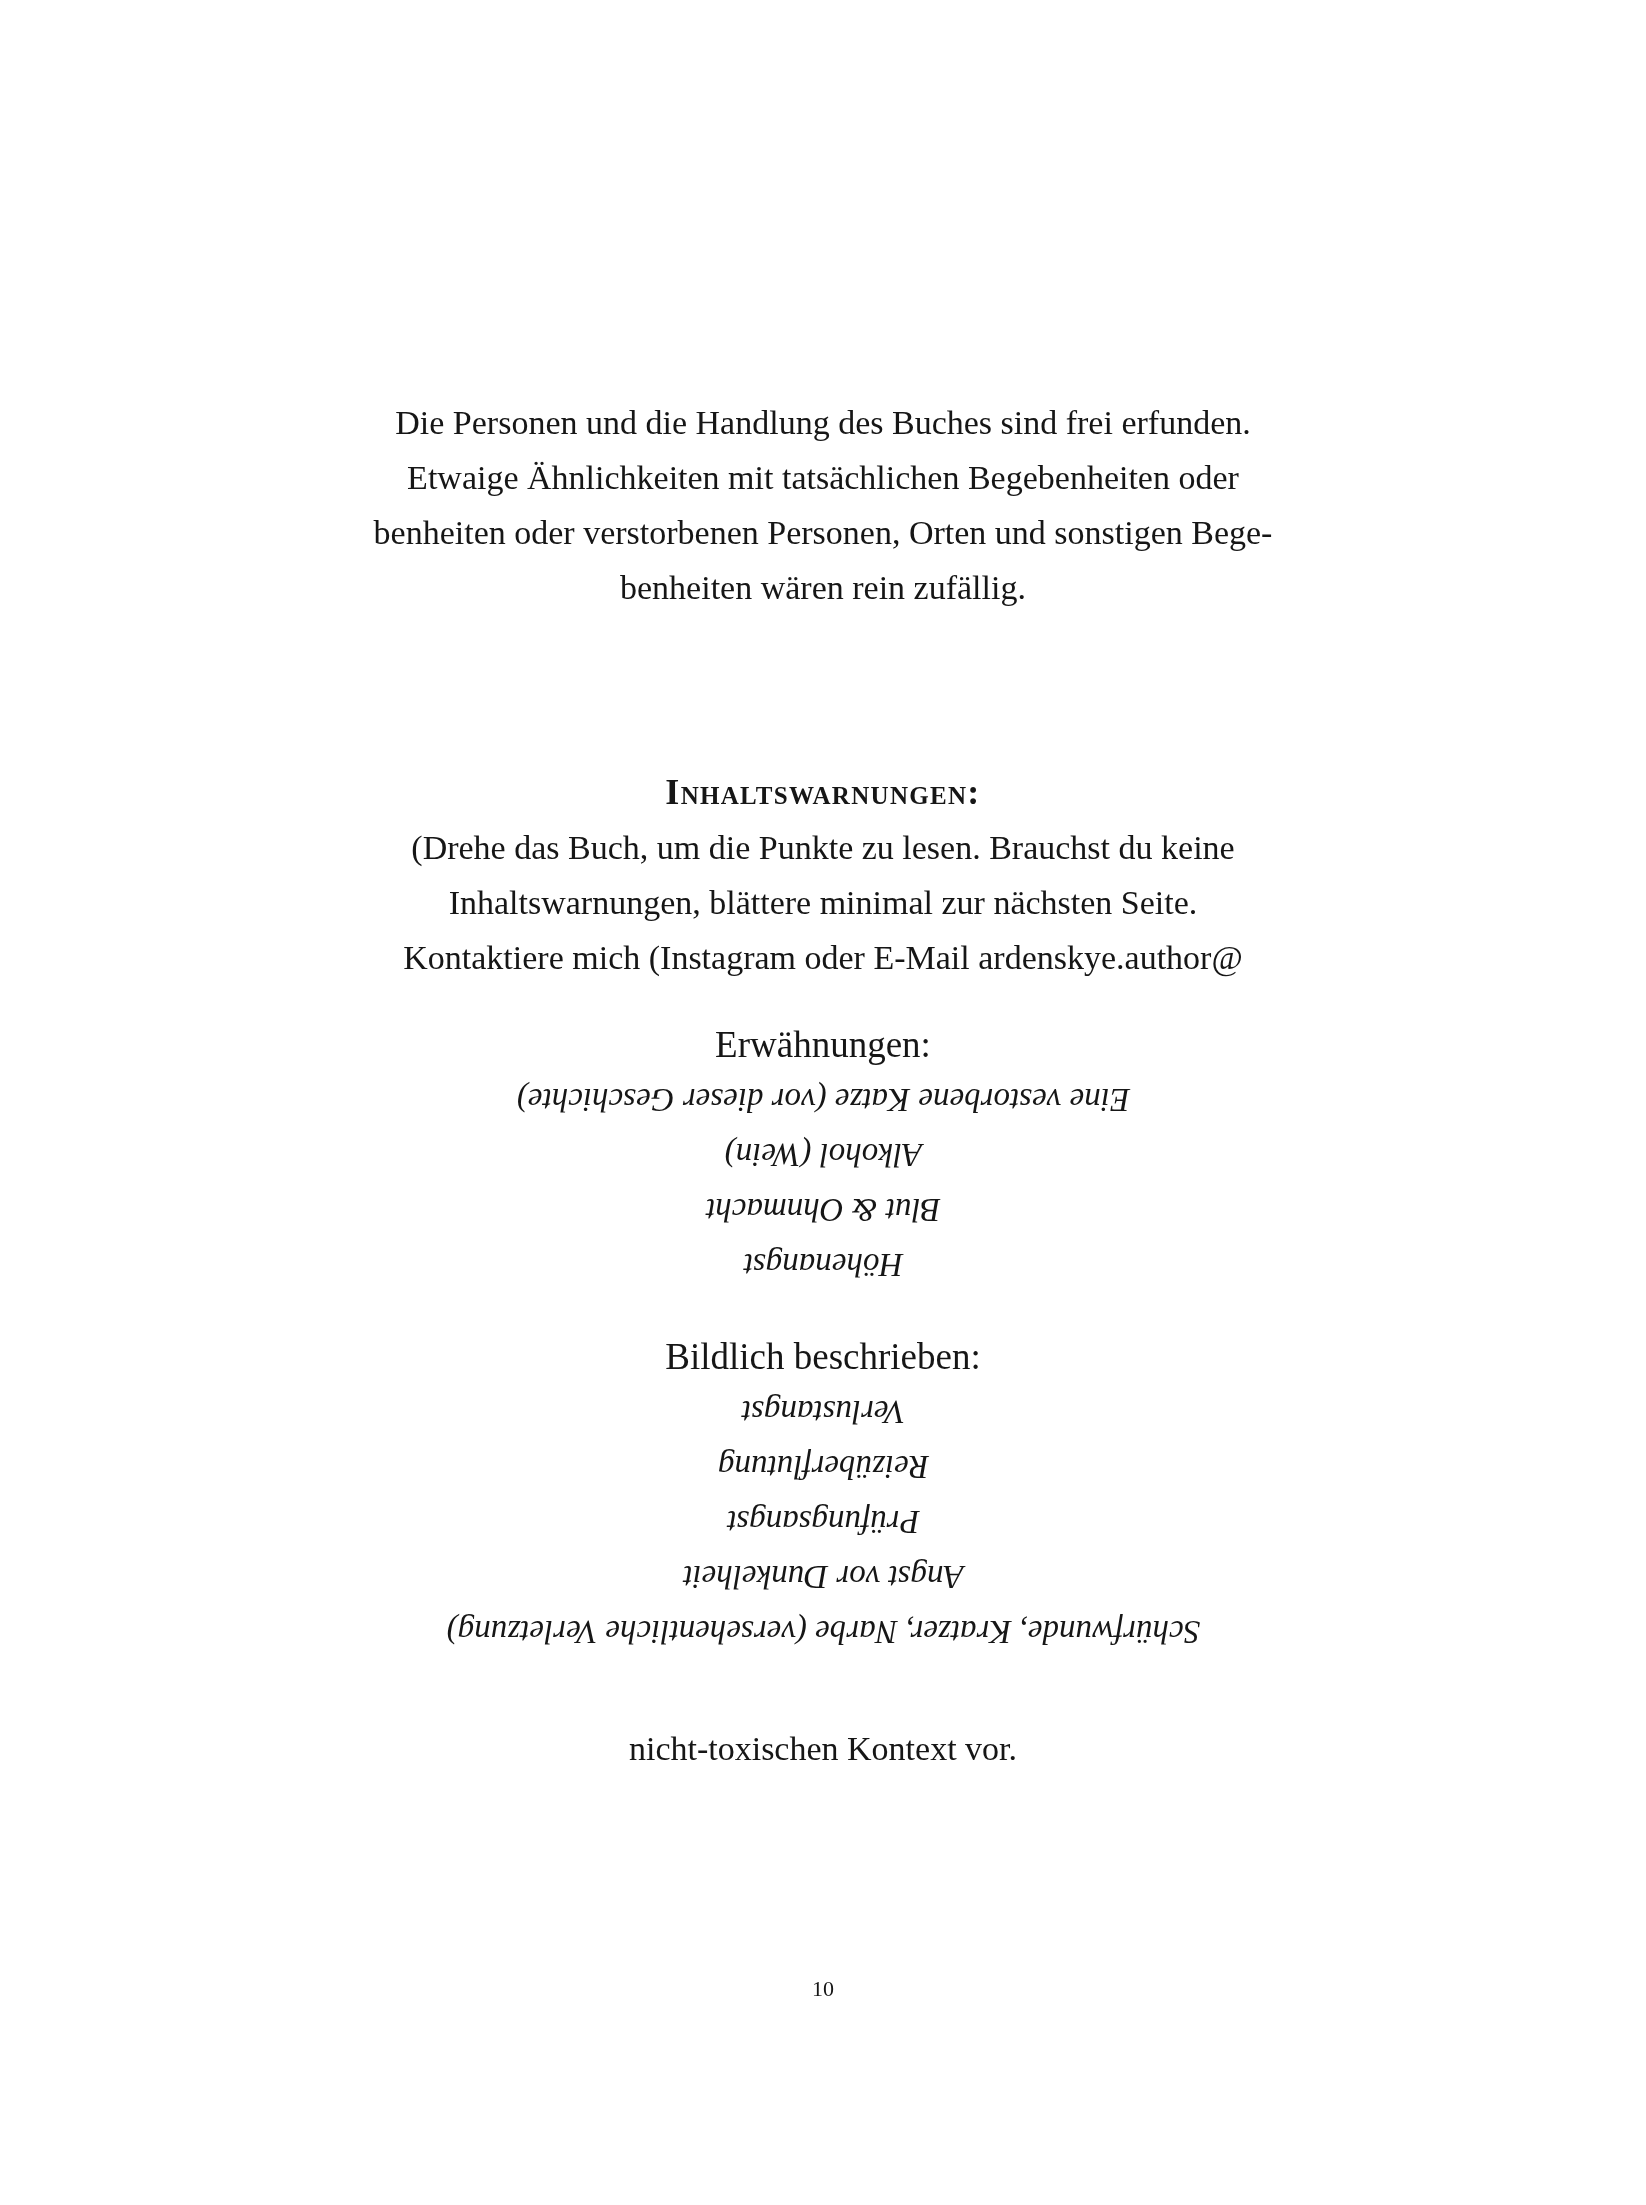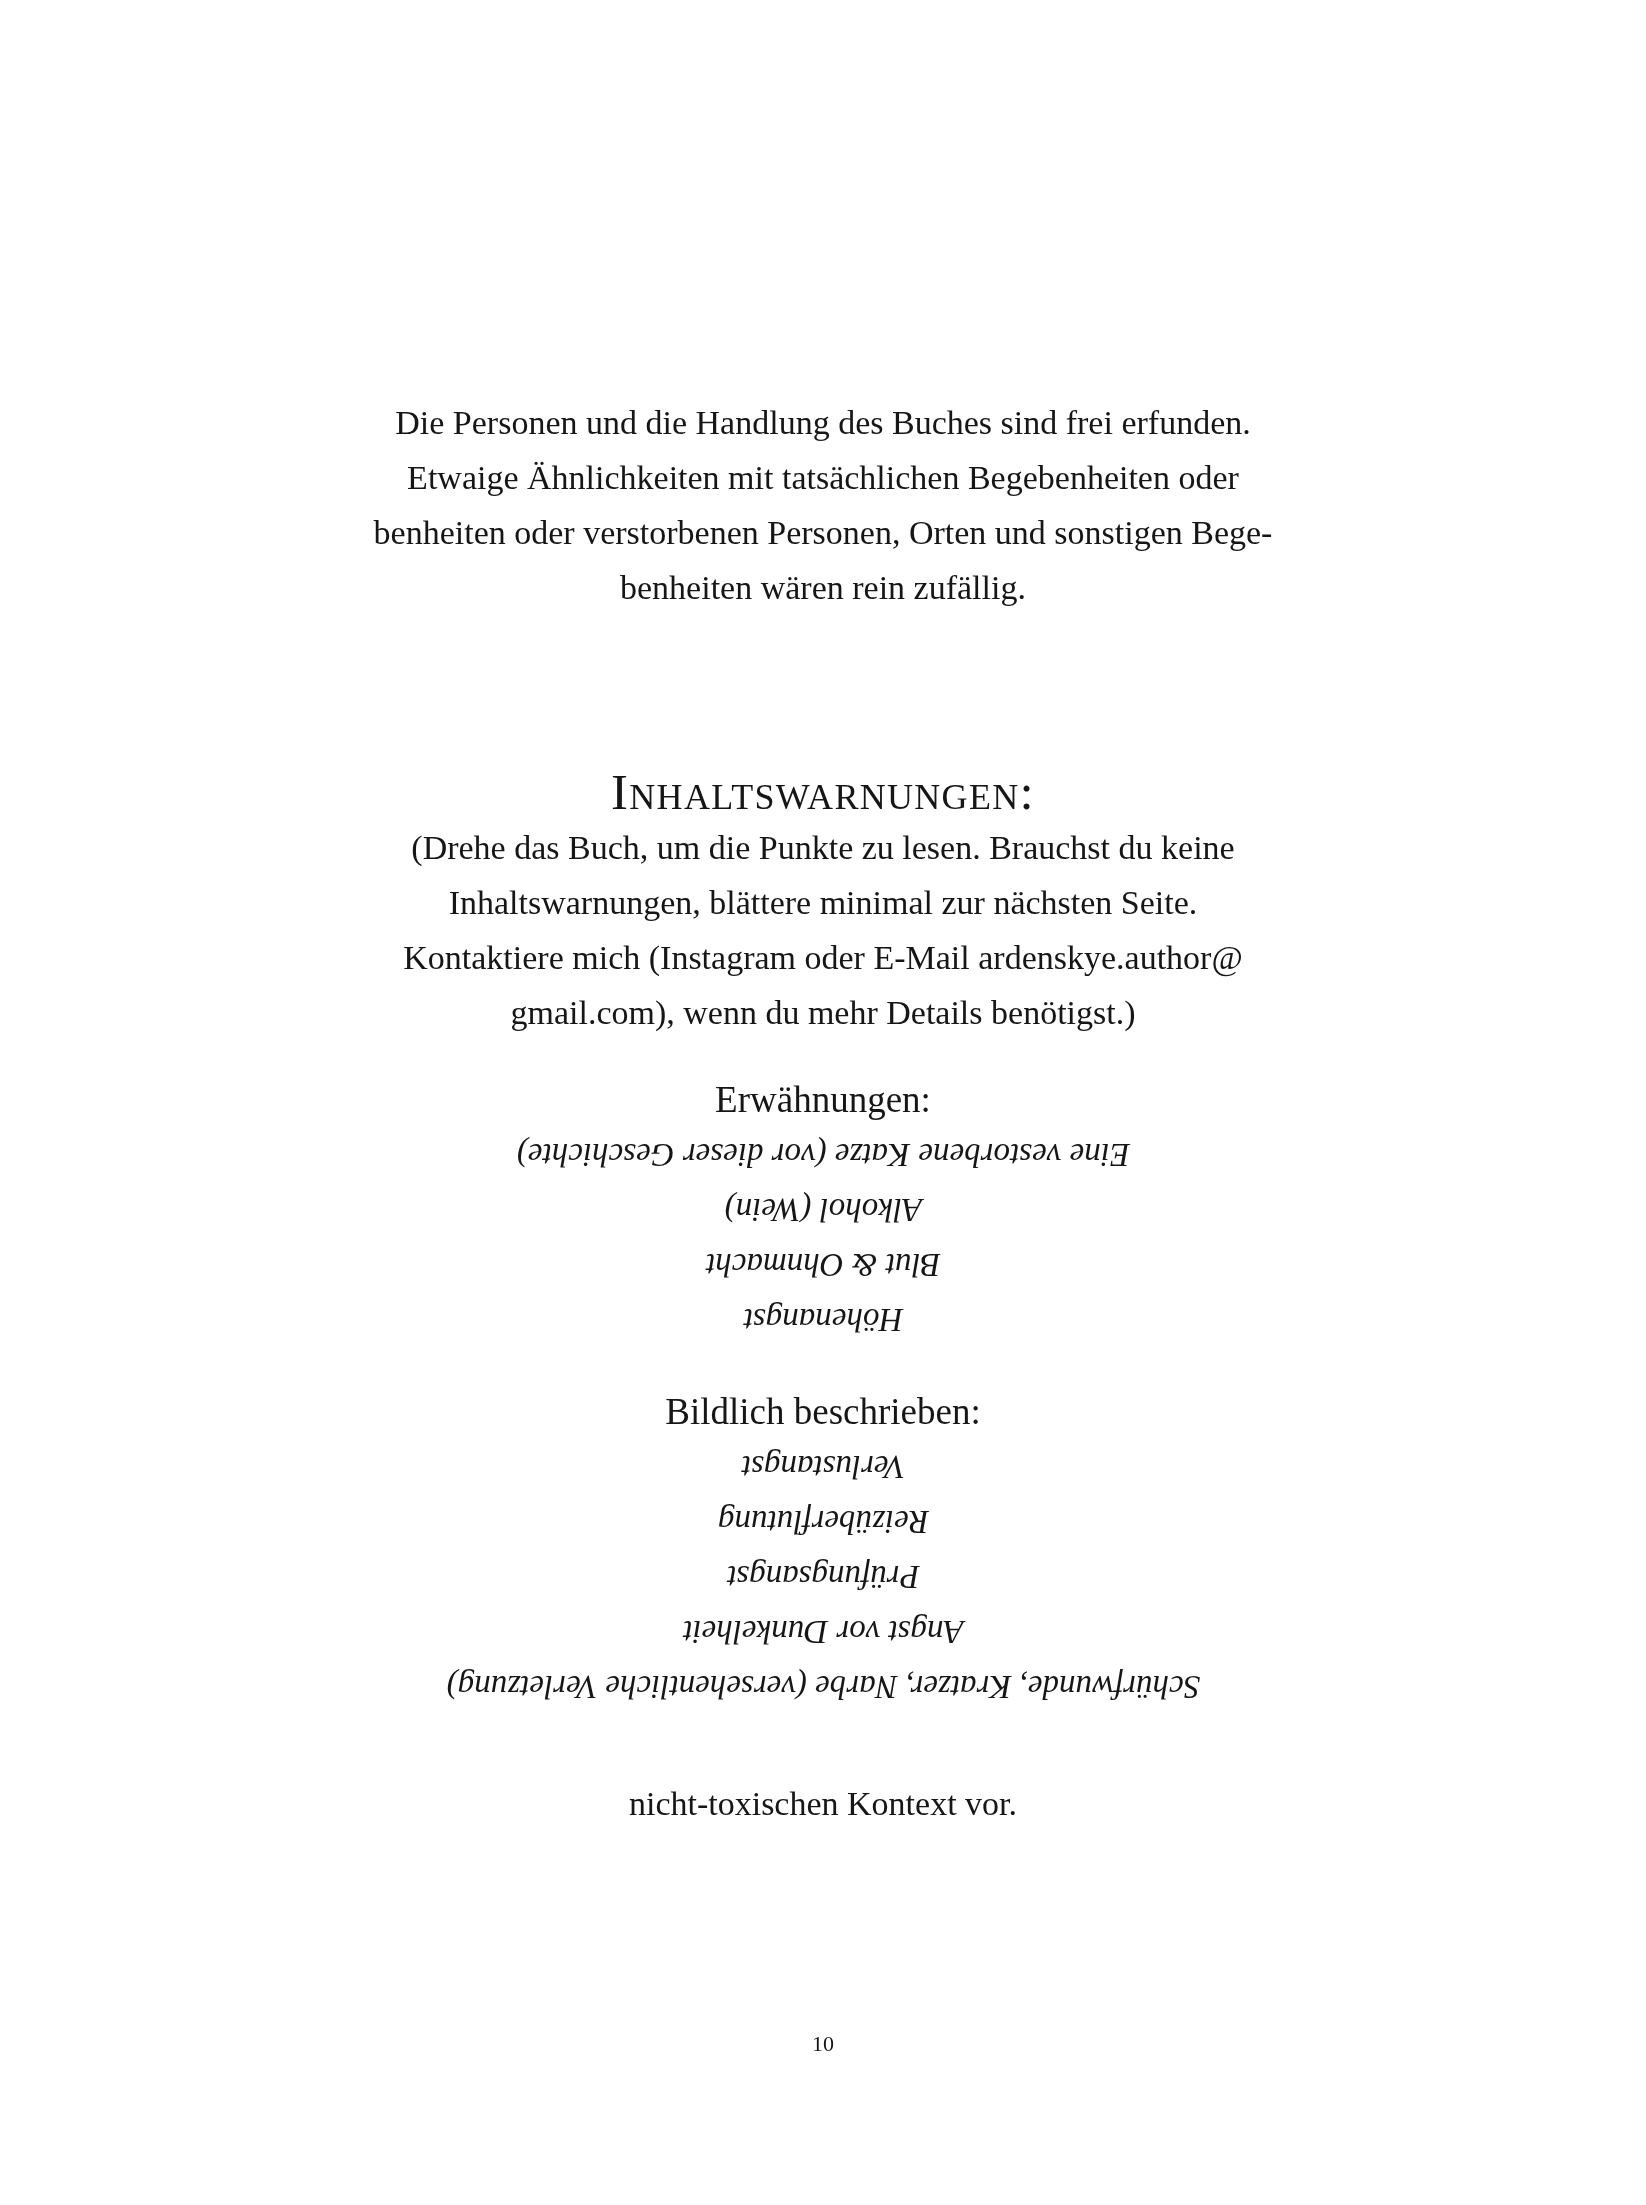--- a/index.html
+++ b/index.html
@@ -21,22 +21,22 @@
     background: #ffffff;
     text-align: center;
   }
   .stanza { margin: 0 auto; width: 1191px; }
   .line {
     line-height: 55px;
     font-size: 34px;
     white-space: nowrap;
   }
   .cw-heading {
-    font-size: 51px;
-    font-weight: normal;
+    font-size: 36px;
+    font-weight: bold;
     font-variant: small-caps;
     letter-spacing: 1.3px;
     line-height: 55px;
     white-space: nowrap;
   }
   .section-heading {
     font-size: 37px;
     line-height: 55px;
     text-decoration-thickness: 2.6px;
     text-underline-offset: 5.3px;
@@ -68,21 +68,20 @@
     <div class="line">Etwaige Ähnlichkeiten mit tatsächlichen Begebenheiten oder</div>
     <div class="line">benheiten oder verstorbenen Personen, Orten und sonstigen Bege-</div>
     <div class="line">benheiten wären rein zufällig.</div>
   </div>
 
   <div class="stanza warnings-intro">
     <div class="cw-heading">Inhaltswarnungen:</div>
     <div class="line">(Drehe das Buch, um die Punkte zu lesen. Brauchst du keine</div>
     <div class="line">Inhaltswarnungen, blättere minimal zur nächsten Seite.</div>
     <div class="line">Kontaktiere mich (Instagram oder E-Mail ardenskye.author@</div>
-    <div class="line">gmail.com), wenn du mehr Details benötigst.)</div>
   </div>
 
   <div class="section-heading mentions-heading">Erwähnungen:</div>
 
   <div class="stanza">
     <div class="line flipped">Eine vestorbene Katze (vor dieser Geschichte)</div>
     <div class="line flipped">Alkohol (Wein)</div>
     <div class="line flipped">Blut &amp; Ohnmacht</div>
     <div class="line flipped">Höhenangst</div>
   </div>

